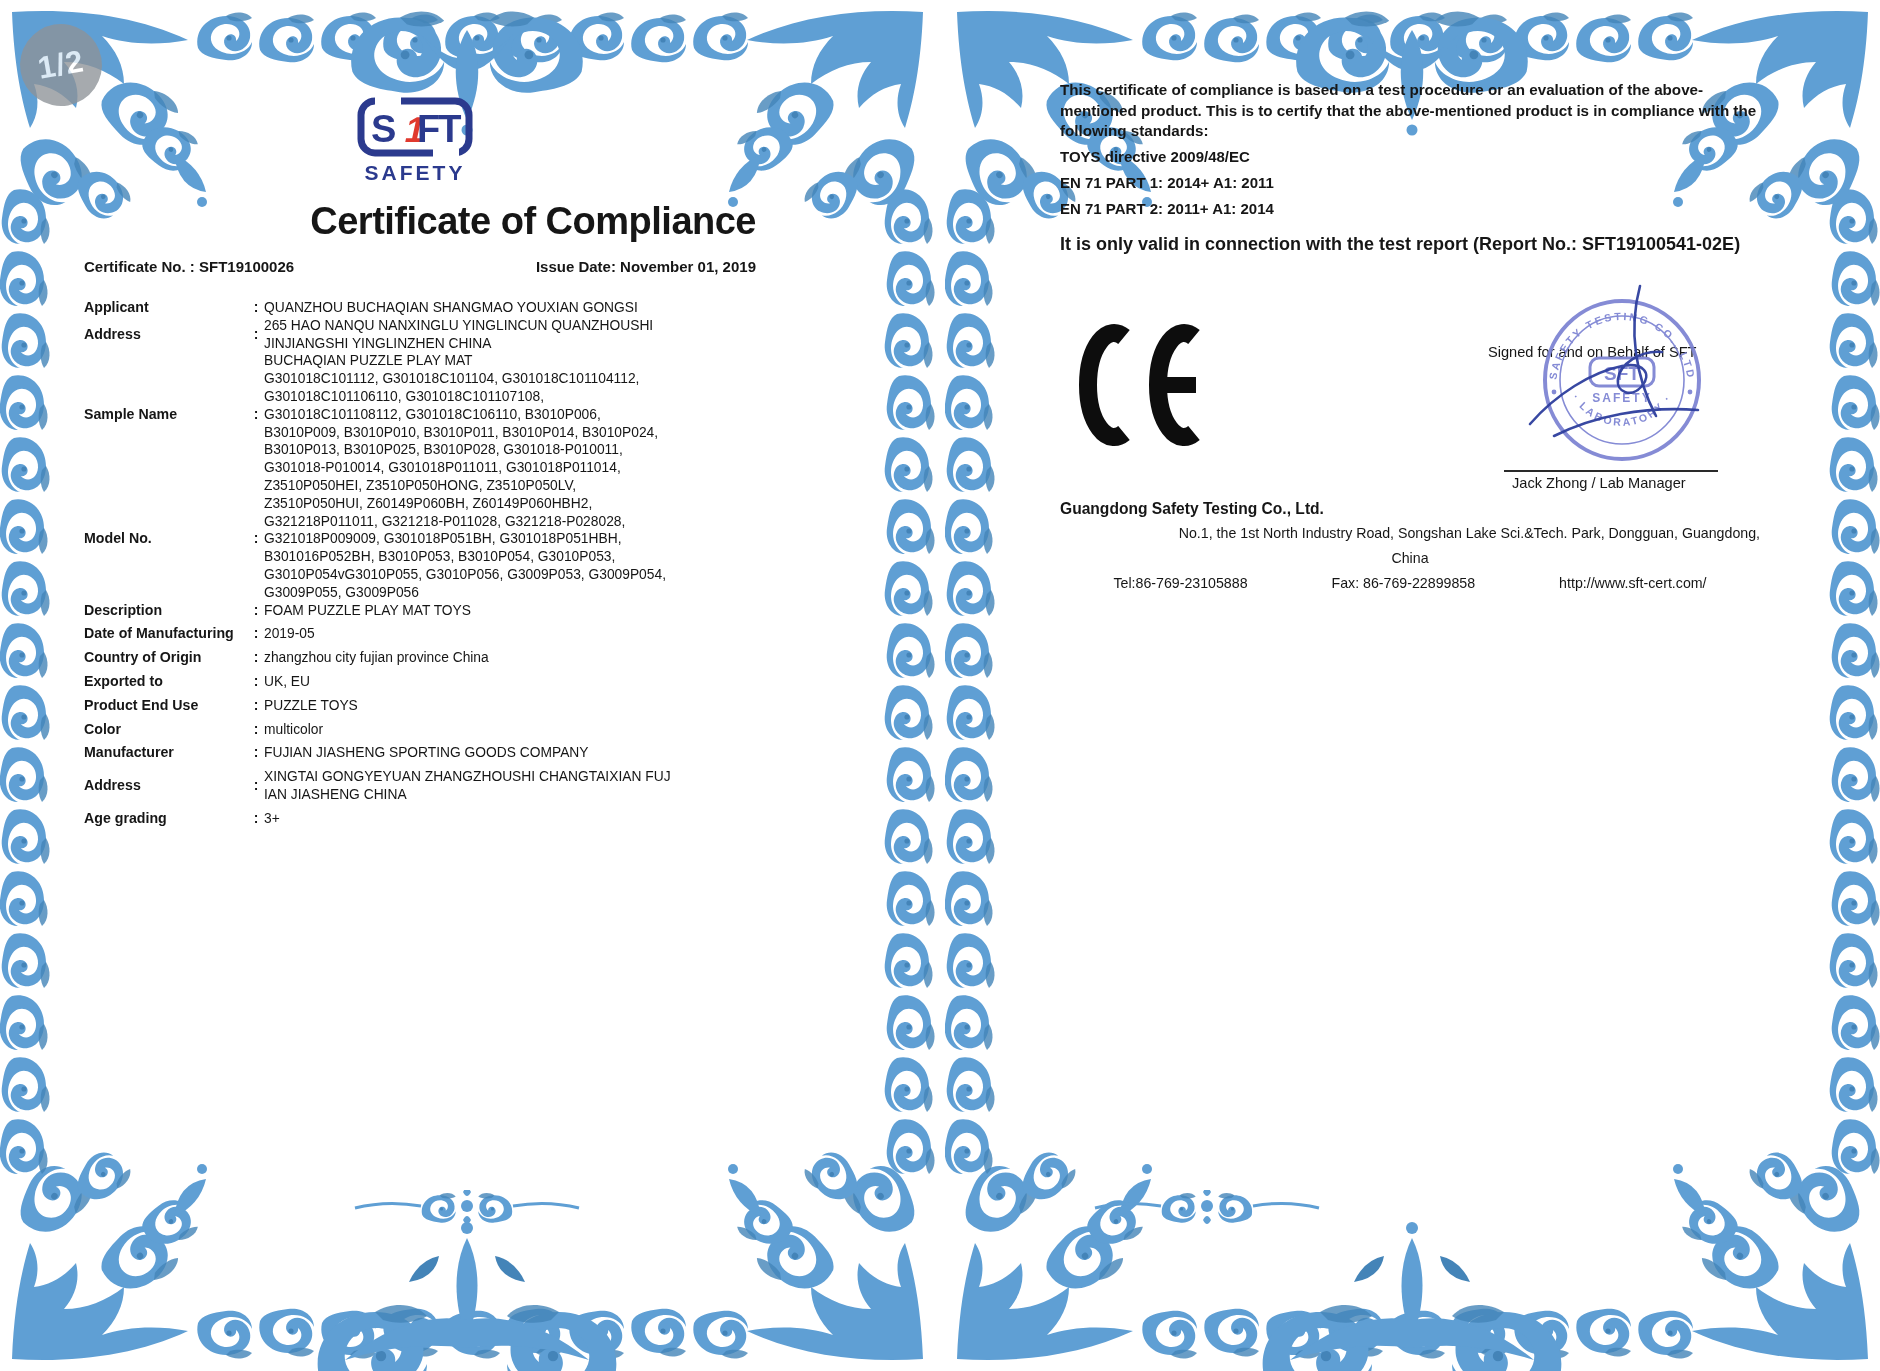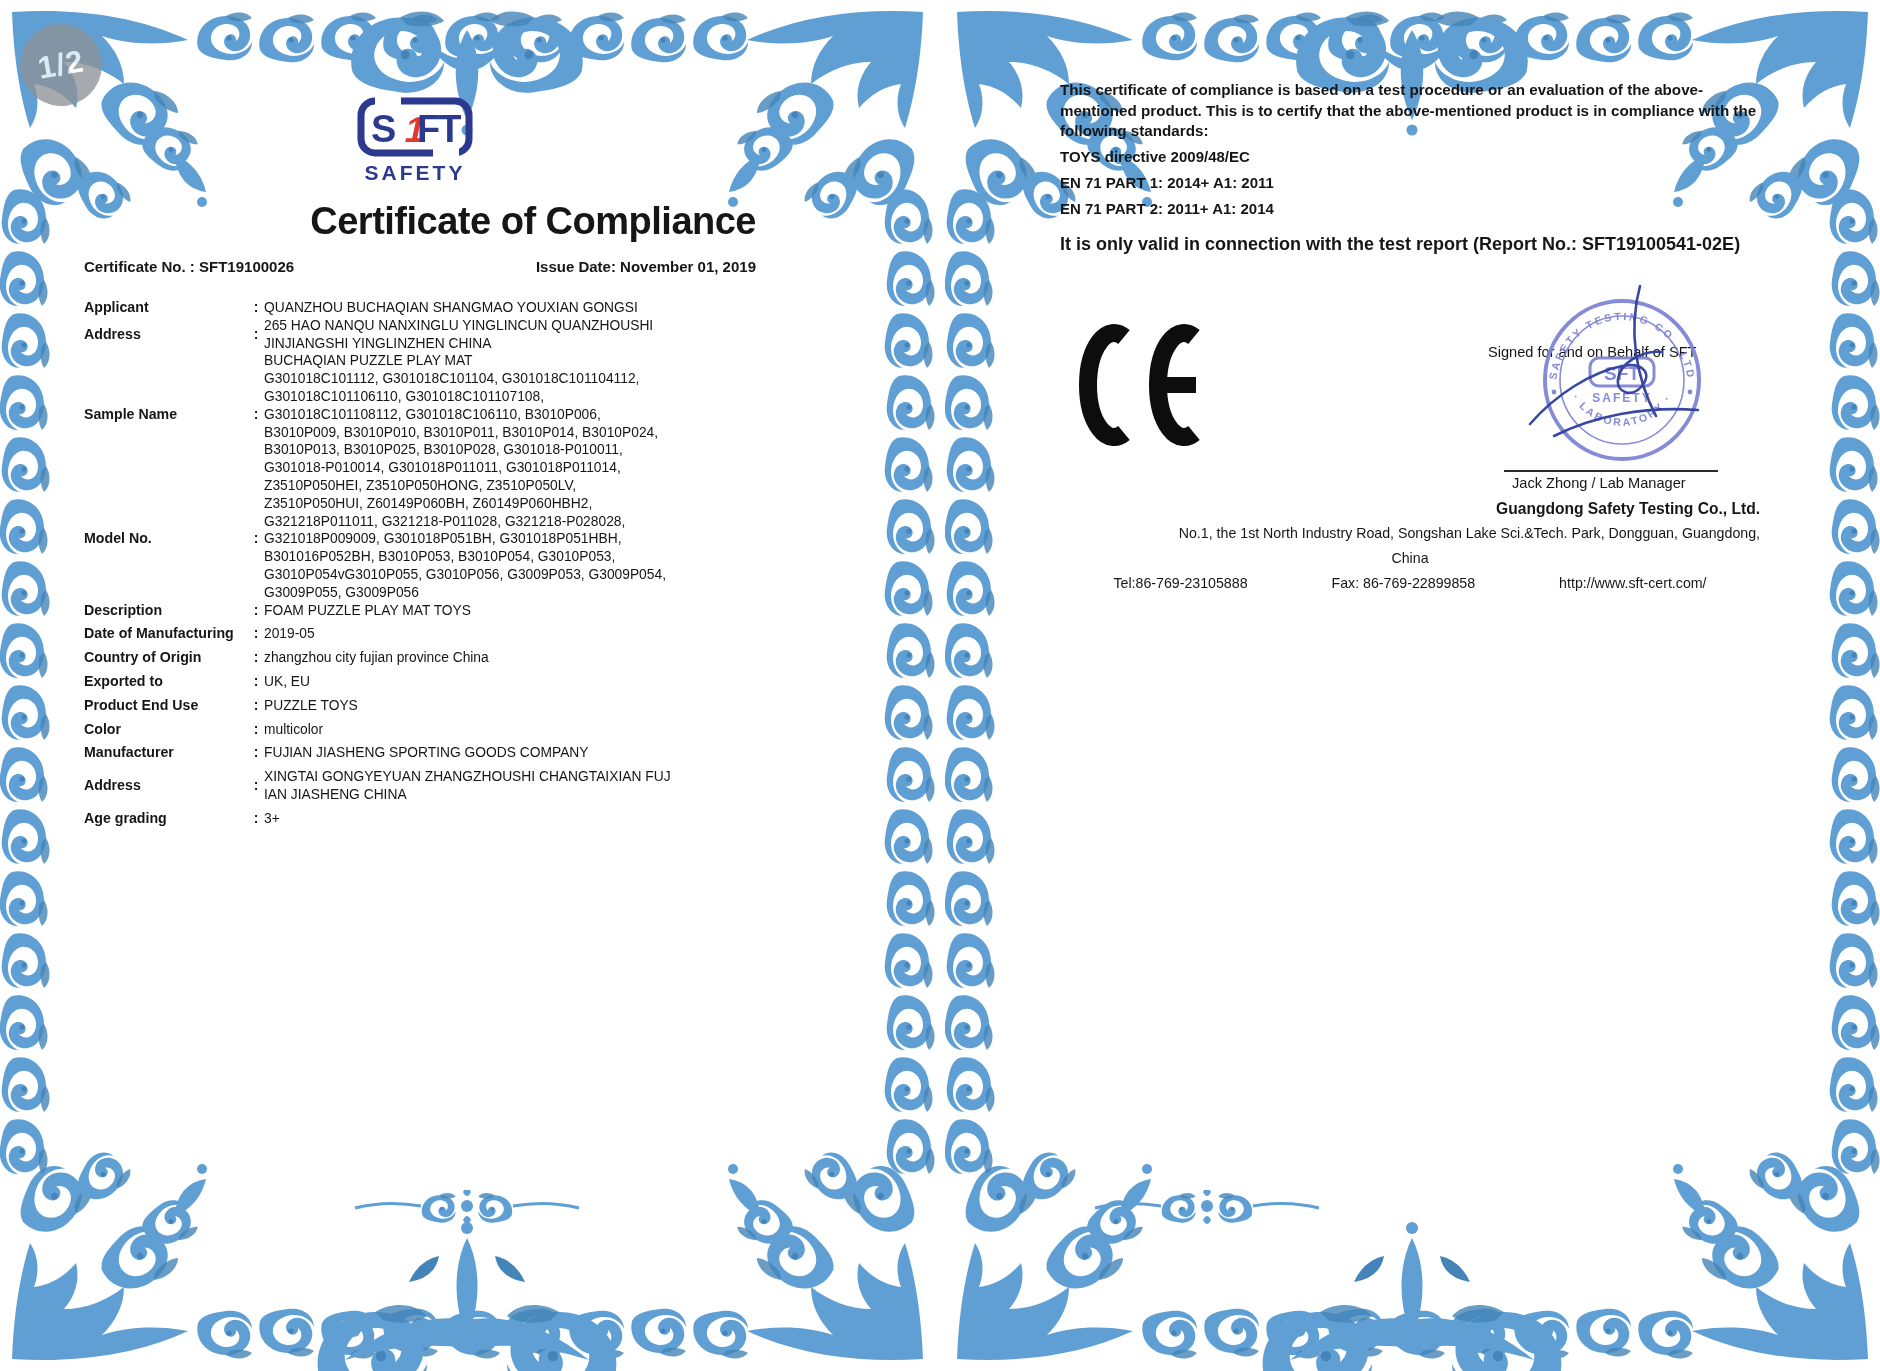--- a/index.html
+++ b/index.html
@@ -41,21 +41,21 @@
   .intro{font-size:15.2px;font-weight:bold;line-height:20.5px;}
   .std{font-size:15px;font-weight:bold;margin-top:5.5px;line-height:20.5px;}
   .validity{font-size:18px;font-weight:bold;margin-top:14px;line-height:20.5px;}
   .sig-area{position:relative;height:242px;margin-top:2px;}
   .ce{position:absolute;left:12px;top:64px;}
   .signed-for{position:absolute;left:428px;top:88px;font-size:14.6px;white-space:nowrap;z-index:1;}
   .stamp{position:absolute;left:478px;top:40px;z-index:2;opacity:.92;}
   .sig-scribble{position:absolute;left:430px;top:18px;z-index:3;}
   .sig-line{position:absolute;left:444px;top:214px;width:214px;border-top:2px solid #2a2a2a;z-index:4;}
   .sig-name{position:absolute;left:452px;top:219px;font-size:14.6px;z-index:4;white-space:nowrap;}
-  .company{margin-top:2px;text-align:right;font-size:15.6px;font-weight:bold;}
+  .company{margin-top:2px;text-align:left;font-size:15.6px;font-weight:bold;}
   .caddr{margin-top:7px;text-align:right;font-size:14.2px;}
   .ccountry{margin-top:9px;text-align:center;font-size:14.2px;}
   .telrow{margin-top:9px;display:flex;justify-content:center;gap:84px;font-size:14.2px;}
 
   .divider{position:absolute;top:1190px;pointer-events:none;}
   .page-left .divider{left:467px;transform:translateX(-50%);}
   .page-right .divider{left:262px;transform:translateX(-50%);}
 
   .stamp-ring-text{fill:var(--stamp_blue);font-size:10.5px;font-weight:bold;letter-spacing:2.5px;}
   .stamp-center{fill:var(--stamp_blue);font-weight:bold;}

